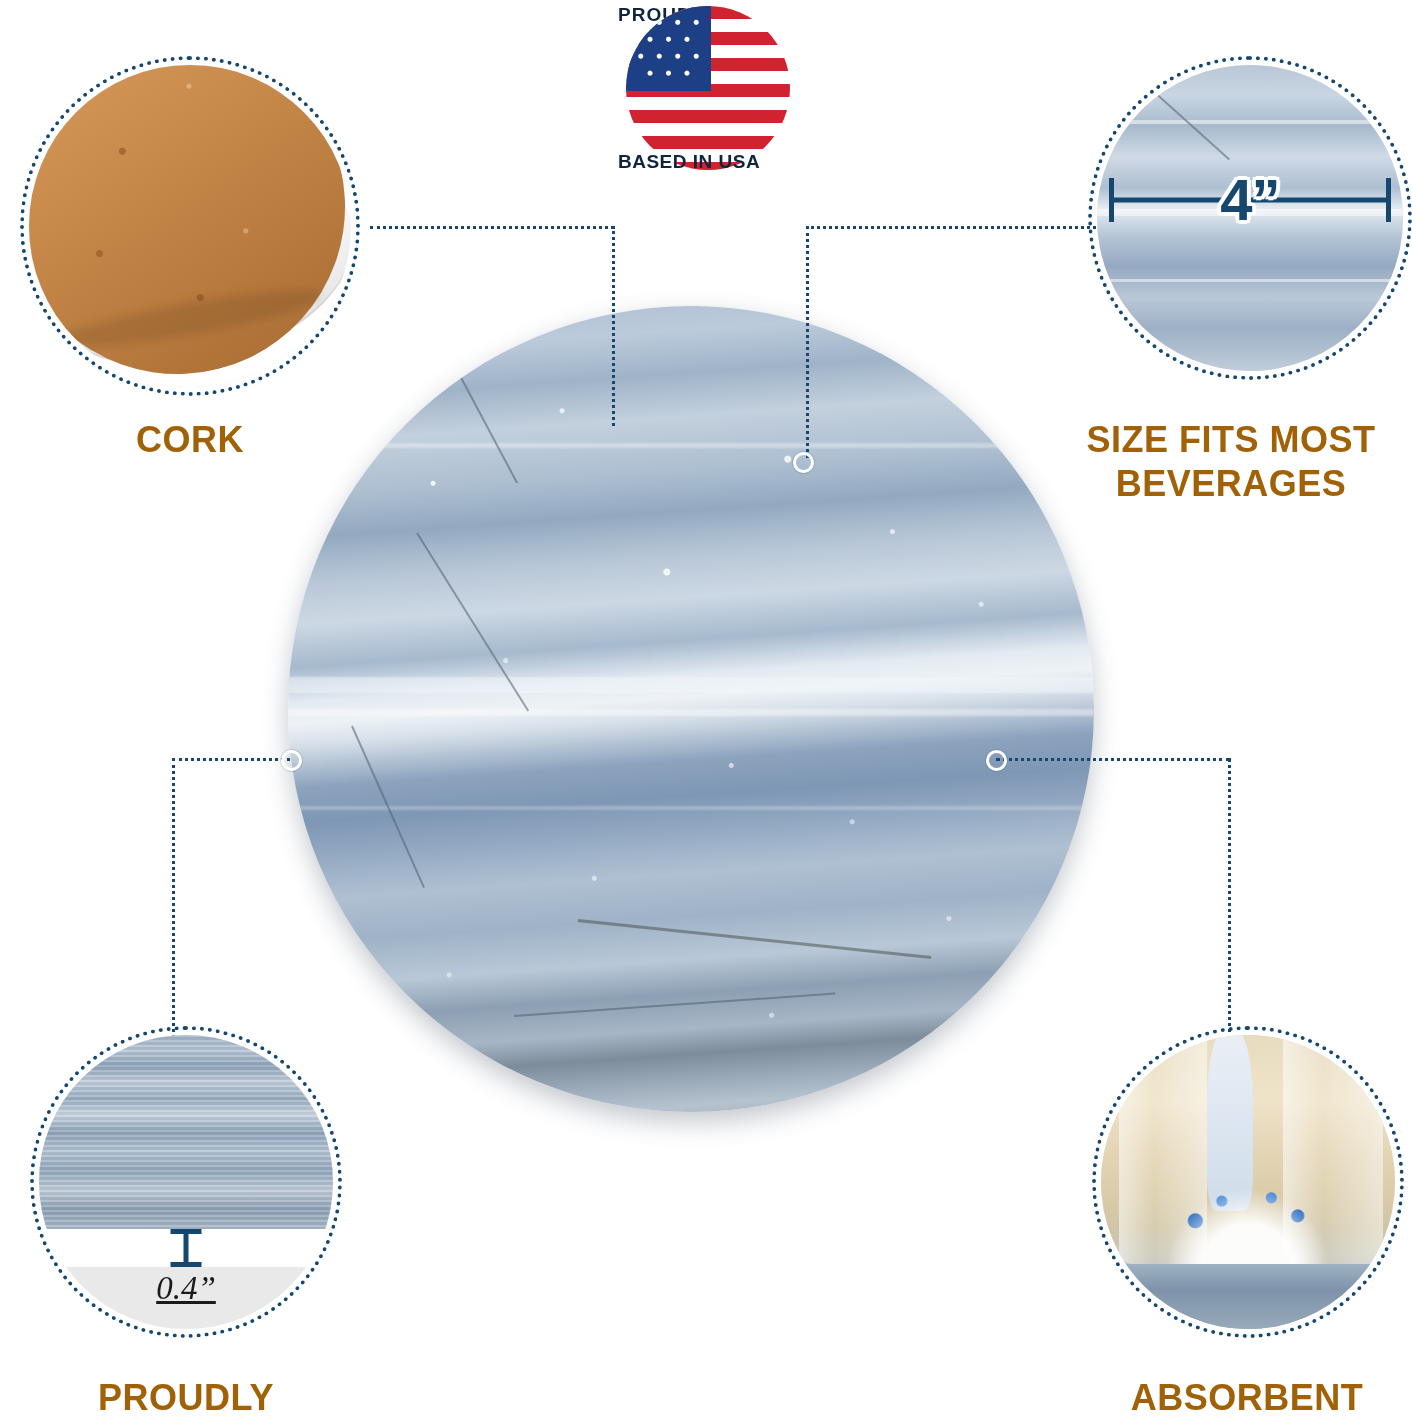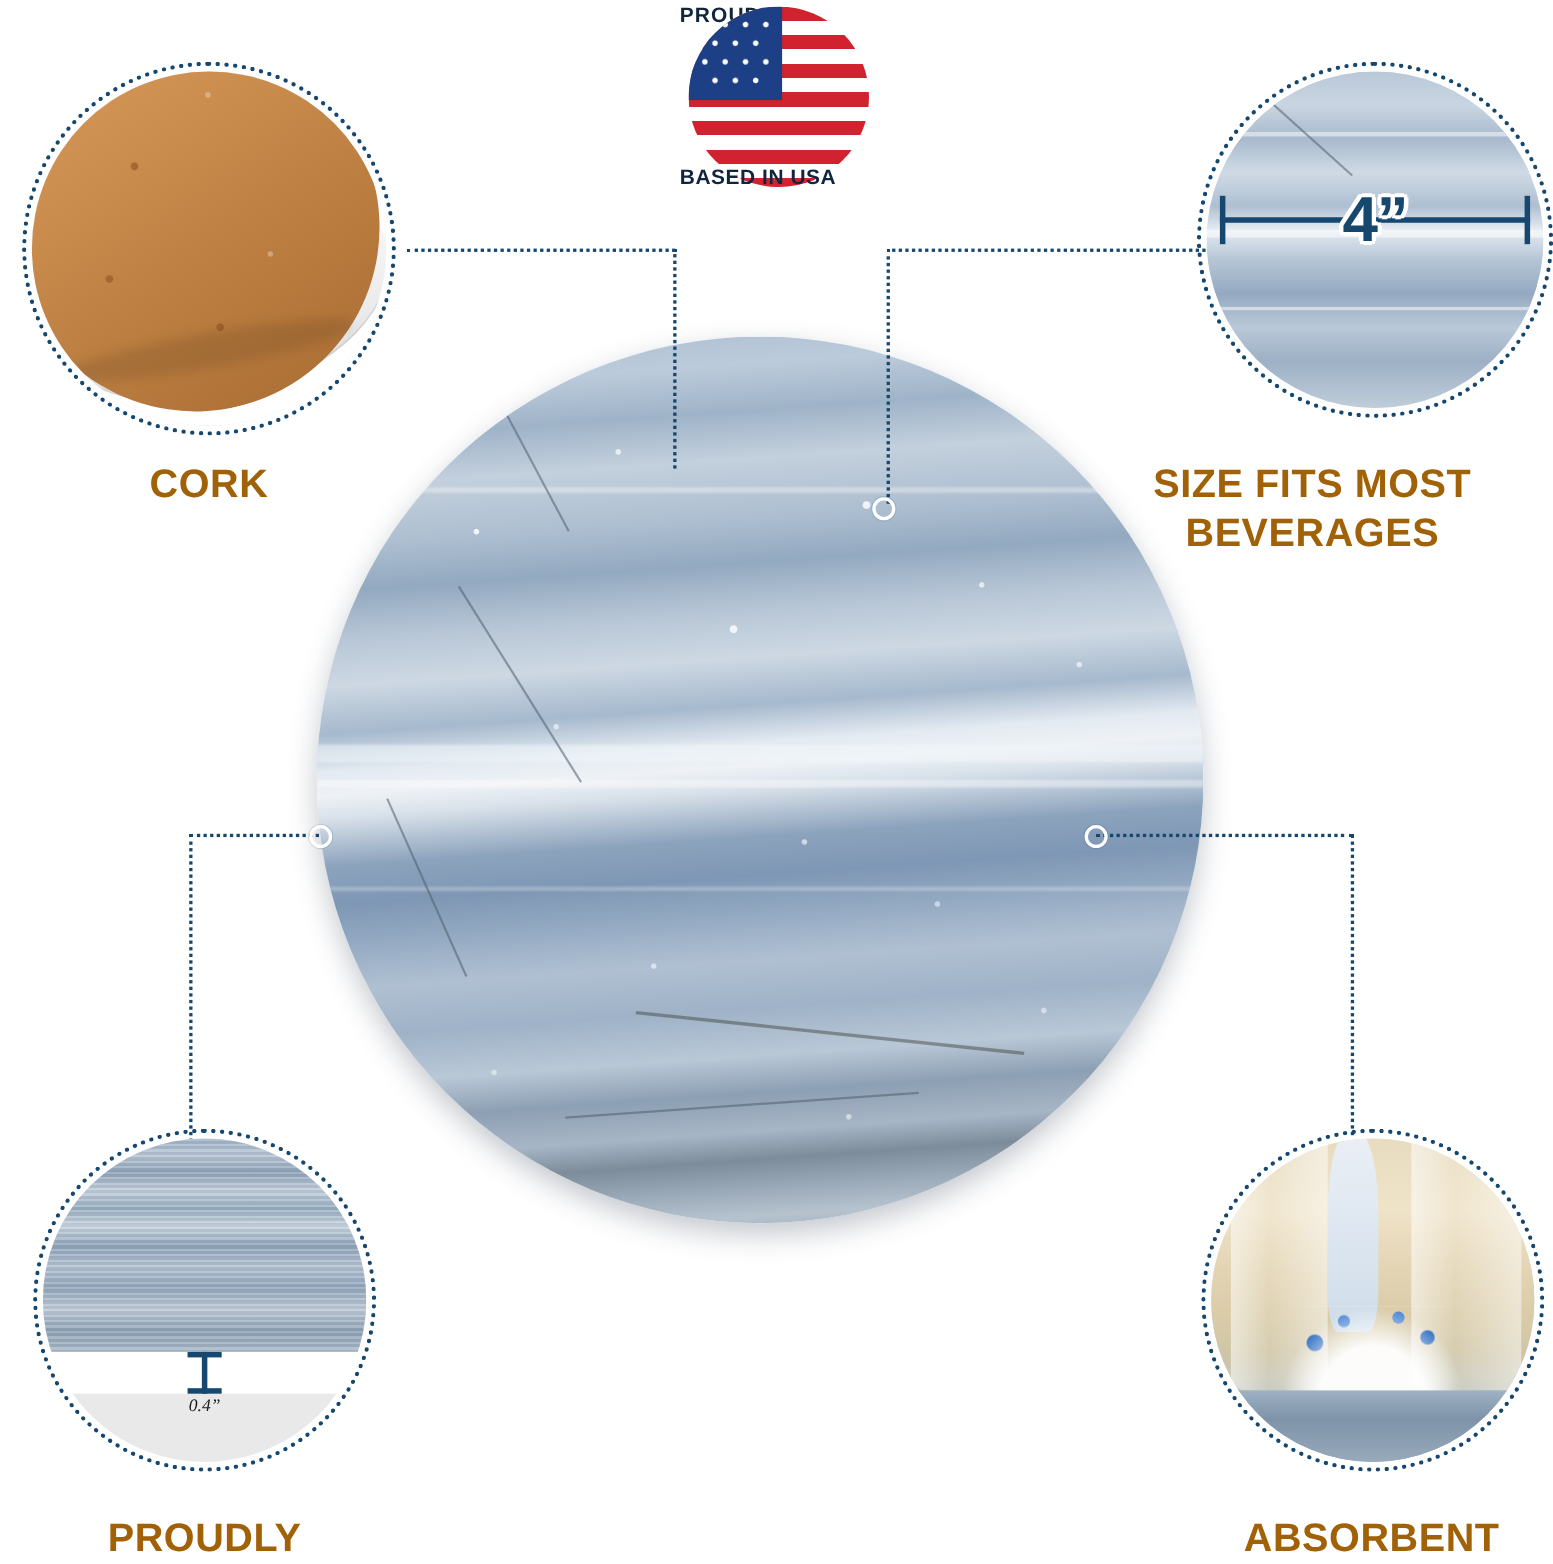--- a/index.html
+++ b/index.html
@@ -305,24 +305,25 @@
     background: #16476f;
   }
   .thickness::before { top: 0; }
   .thickness::after { bottom: 0; }
   .thick-label {
     position: absolute;
     left: 50%;
     top: 80%;
     transform: translateX(-50%);
     color: #1b1b1b;
-    font-size: 16px;
+    font-size: 33px;
     font-style: italic;
     font-family: "Liberation Serif", serif;
     white-space: nowrap;
+    text-decoration: underline;
   }
 
   
   .absorb-art {
     position: absolute;
     inset: 0;
     background:
       linear-gradient(180deg, #e8dcc0 0%, #efe3c8 22%, #e2d3b2 42%, #d9cba8 56%, #cfc5a6 66%, #c9c6b4 74%, #b9bfbd 82%, #9fb0bd 92%, #8ea3b6 100%);
   }
   .absorb-art .glass {
@@ -522,21 +523,21 @@
       <div class="crk"></div>
       <div class="measure">
         <div class="bar"></div>
         <div class="cap l"></div>
         <div class="cap r"></div>
         <div class="val">4”</div>
       </div>
     </div>
   </div>
 </div>
-<div class="caption" style="left:1012px; top:418px; width:362px;">
+<div class="caption" style="left:1050px; top:418px; width:362px;">
   <div>SIZE FITS MOST</div>
   <div>BEVERAGES</div>
 </div>
 
 <div class="bubble" style="left:30px; top:1026px; width:312px; height:312px;">
   <div class="ring"></div>
   <div class="photo">
     <div class="durable-art">
       <div class="slab"></div>
       <div class="gap"></div>

